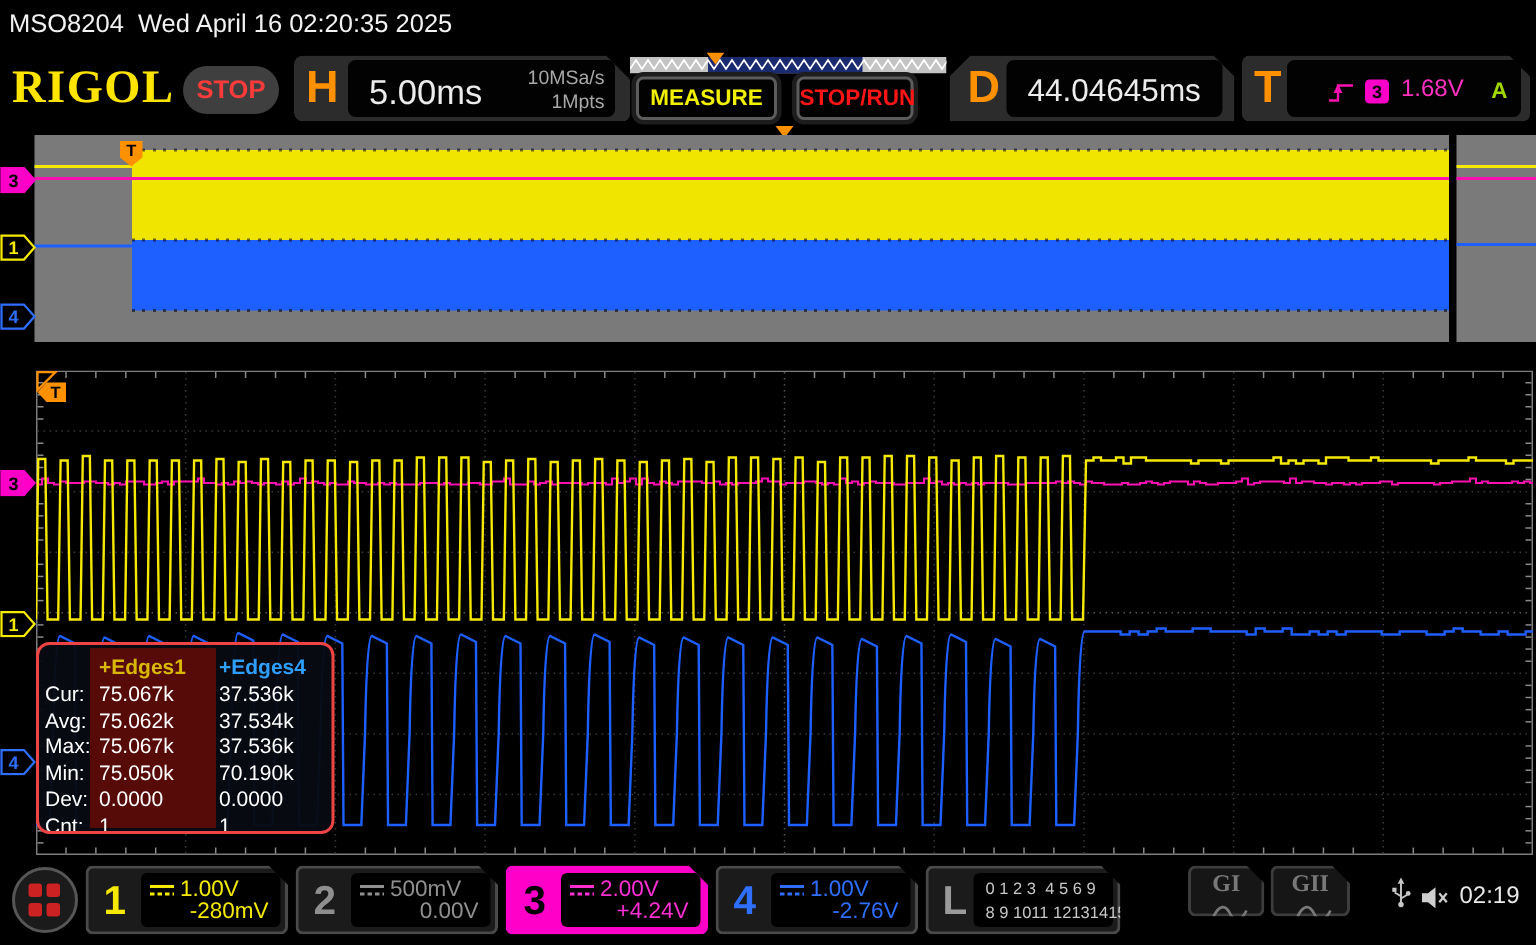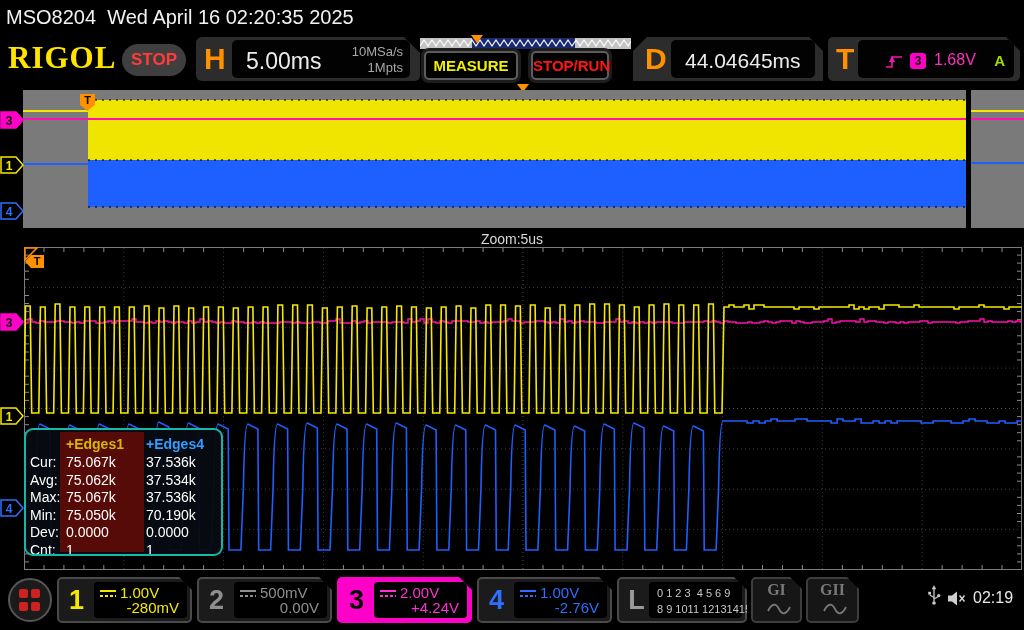--- a/index.html
+++ b/index.html
@@ -3,21 +3,21 @@
 <meta charset="utf-8">
 <style>
   html,body{margin:0;padding:0;background:#000;}
   #screen{position:relative;width:1024px;height:630px;background:#000;overflow:hidden;
           font-family:"Liberation Sans",sans-serif;}
   .abs{position:absolute;}
   .pre{white-space:pre;}
 
   
   .titlebar{left:0;top:0;width:1024px;height:30px;background:#000;}
-  .titletext{left:6px;top:6px;color:#f2f2f2;font-size:20px;}
+  .titletext{left:6px;top:6px;color:#f2f2f2;font-size:17px;}
 
   
   .panel{background:#2c2c2c;height:44px;top:37px;}
   .h-panel{left:196px;width:224px;clip-path:polygon(0 0,calc(100% - 16px) 0,100% 16px,100% 100%,0 100%);border-radius:6px 0 5px 6px;}
   .d-panel{left:633px;width:190px;clip-path:polygon(14px 0,calc(100% - 14px) 0,100% 14px,100% 100%,0 100%,0 14px);}
   .t-panel{left:828px;width:192px;clip-path:polygon(0 0,calc(100% - 14px) 0,100% 14px,100% 100%,0 100%);border-radius:5px 0 5px 5px;}
   .panel-letter{top:4px;font-size:30px;font-weight:bold;color:#ff9000;line-height:36px;}
   .panel-box{background:#020202;border-radius:5px;top:3px;bottom:3px;}
   .logo{left:8px;top:40px;font-family:"Liberation Serif",serif;font-weight:bold;font-size:31px;color:#ffe400;letter-spacing:1px;}
   .stopbadge{left:122px;top:44px;width:64px;height:32px;background:#3f3f3f;border-radius:16px;
@@ -38,21 +38,21 @@
 
   
   .overview{left:0;top:90px;width:1024px;height:140px;background:#000;}
   .ovgray{left:23px;top:0;width:1001px;height:138px;background:#7a7a7a;}
 
   
   .zoomlabel{left:0;top:231px;width:1024px;text-align:center;color:#dadada;font-size:14px;height:16px;}
 
   
   .mpanel{left:24px;top:428px;width:199px;height:128px;background:rgba(8,10,18,0.96);
-          border:2px solid #14b8a6;border-radius:9px;box-sizing:border-box;overflow:hidden;z-index:6;}
+          border:2px solid #ef4444;border-radius:9px;box-sizing:border-box;overflow:hidden;z-index:6;}
   .mcolhl{left:34px;top:2px;width:84px;height:120px;background:#570b08;}
   .mhead{top:6px;font-size:14px;font-weight:bold;}
   .mrow{left:0;width:100%;height:17px;font-size:14px;color:#fff;}
 
   
   .bottombar{left:0;top:572px;width:1024px;height:58px;background:#000;}
   .menubtn{left:8px;top:6px;width:44px;height:44px;border-radius:50%;background:#1b1b1b;border:2px solid #565656;box-sizing:border-box;}
   .menugrid{left:9px;top:9px;width:22px;height:22px;display:flex;flex-wrap:wrap;gap:3px;}
   .menugrid div{width:9px;height:9px;background:#cc2222;border-radius:2px;}
   .chblock{top:5px;width:135px;height:46px;background:#1b1b1b;border:2px solid #4a4a4a;border-radius:5px;
@@ -60,22 +60,22 @@
   .chnum{left:0;top:0;width:35px;height:42px;font-size:27px;font-weight:bold;text-align:center;line-height:42px;}
   .chbox{left:35px;top:3px;right:3px;bottom:3px;background:#000;border-radius:4px;}
   .chscale{left:26px;top:2px;font-size:15px;}
   .choffset{right:8px;bottom:2px;font-size:15px;}
   .dcicon{left:5px;top:7px;}
   .ch1{color:#f5e900;} .ch2{color:#8f8f8f;} .ch4{color:#2f6fff;}
   .ch3sel{background:#ff00c8;border-color:#ff00c8;color:#ff2fd4;}
   .ch3sel .chnum{color:#000;}
   .lblock{left:617px;top:5px;width:130px;height:46px;}
   .lrow{left:8px;font-size:11px;color:#c8c8c8;}
-  .gblock{top:5px;height:46px;background:#161616;border:2px solid #3d3d3d;border-radius:5px;
-          clip-path:polygon(0 0,calc(100% - 12px) 0,100% 12px,100% 100%,0 100%);box-sizing:border-box;}
+  .gblock{top:5px;height:34px;background:#161616;border:2px solid #3d3d3d;border-radius:5px;
+          clip-path:polygon(0 0,calc(100% - 12px) 0,100% 12px,100% 100%,0 100%);box-sizing:border-box;margin-left:41px;}
   .gtext{left:0;right:0;top:2px;text-align:center;font-family:"Liberation Serif",serif;color:#787878;font-weight:bold;font-size:16px;}
   .timetext{left:973px;top:589px;font-size:16px;color:#e9e9e9;}
 </style>
 </head>
 <body>
 
 <div id="screen">
 
   <div class="abs titlebar">
     <span class="abs titletext pre">MSO8204  Wed April 16 02:20:35 2025</span>
@@ -145,21 +145,20 @@
       <div style="position: absolute; left: 971px; width: 53px; top: 28px; height: 2px; background: rgb(255, 16, 176);"></div>
       <div style="position: absolute; left: 971px; width: 53px; top: 72px; height: 2px; background: rgb(30, 95, 255);"></div>
       <svg width="18" height="20" style="position: absolute; left: 80px; top: 4px;">
         <g>
           <polygon points="0,0 15,0 15,11 7.5,17 0,11" fill="#ff9000"></polygon>
           <text x="7.5" y="10" font-size="11" font-weight="bold" fill="#000" text-anchor="middle" font-family="Liberation Sans,sans-serif">T</text>
         </g>
       </svg>
     </div>
 
-  <div class="abs zoomlabel">Zoom:5us</div>
 
   <svg id="wave-svg" class="abs" style="left:24px;top:247px;" width="998" height="323" viewBox="0 0 998 323">
       <g>
         <rect x="0.5" y="0.5" width="997" height="322" fill="none" stroke="#7d7d7d" stroke-width="1"></rect>
         <line x1="99.8" y1="1" x2="99.8" y2="322" stroke="#3a3a3a" stroke-width="1" stroke-dasharray="1 3"></line>
         <line x1="199.6" y1="1" x2="199.6" y2="322" stroke="#3a3a3a" stroke-width="1" stroke-dasharray="1 3"></line>
         <line x1="299.4" y1="1" x2="299.4" y2="322" stroke="#3a3a3a" stroke-width="1" stroke-dasharray="1 3"></line>
         <line x1="399.2" y1="1" x2="399.2" y2="322" stroke="#3a3a3a" stroke-width="1" stroke-dasharray="1 3"></line>
         <line x1="499.0" y1="1" x2="499.0" y2="322" stroke="#585858" stroke-width="1" stroke-dasharray="1 3"></line>
         <line x1="598.8" y1="1" x2="598.8" y2="322" stroke="#3a3a3a" stroke-width="1" stroke-dasharray="1 3"></line>

